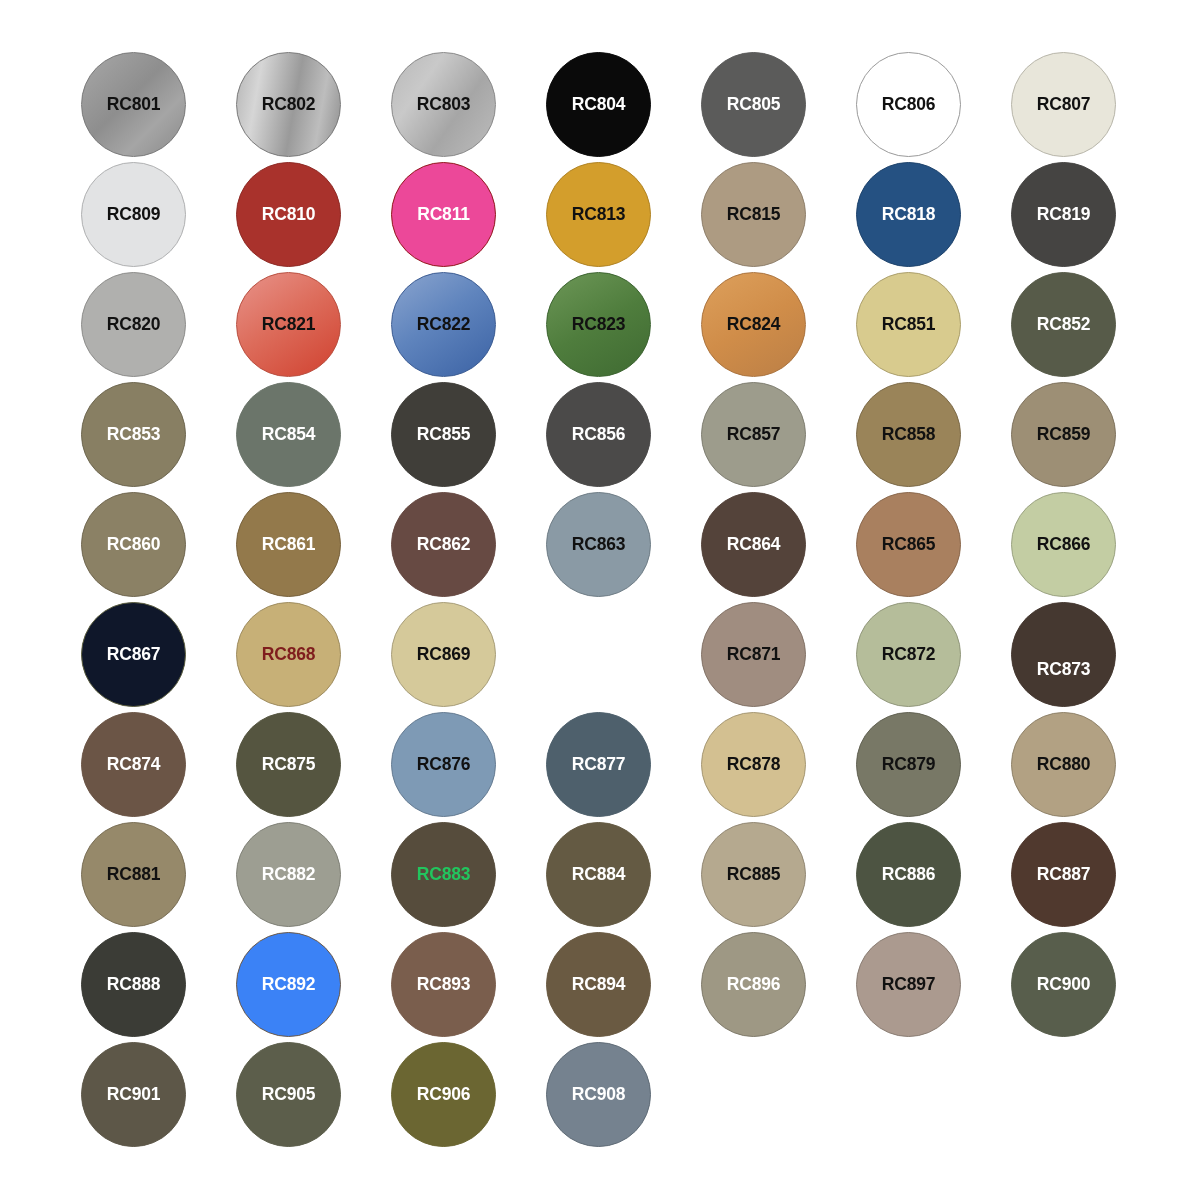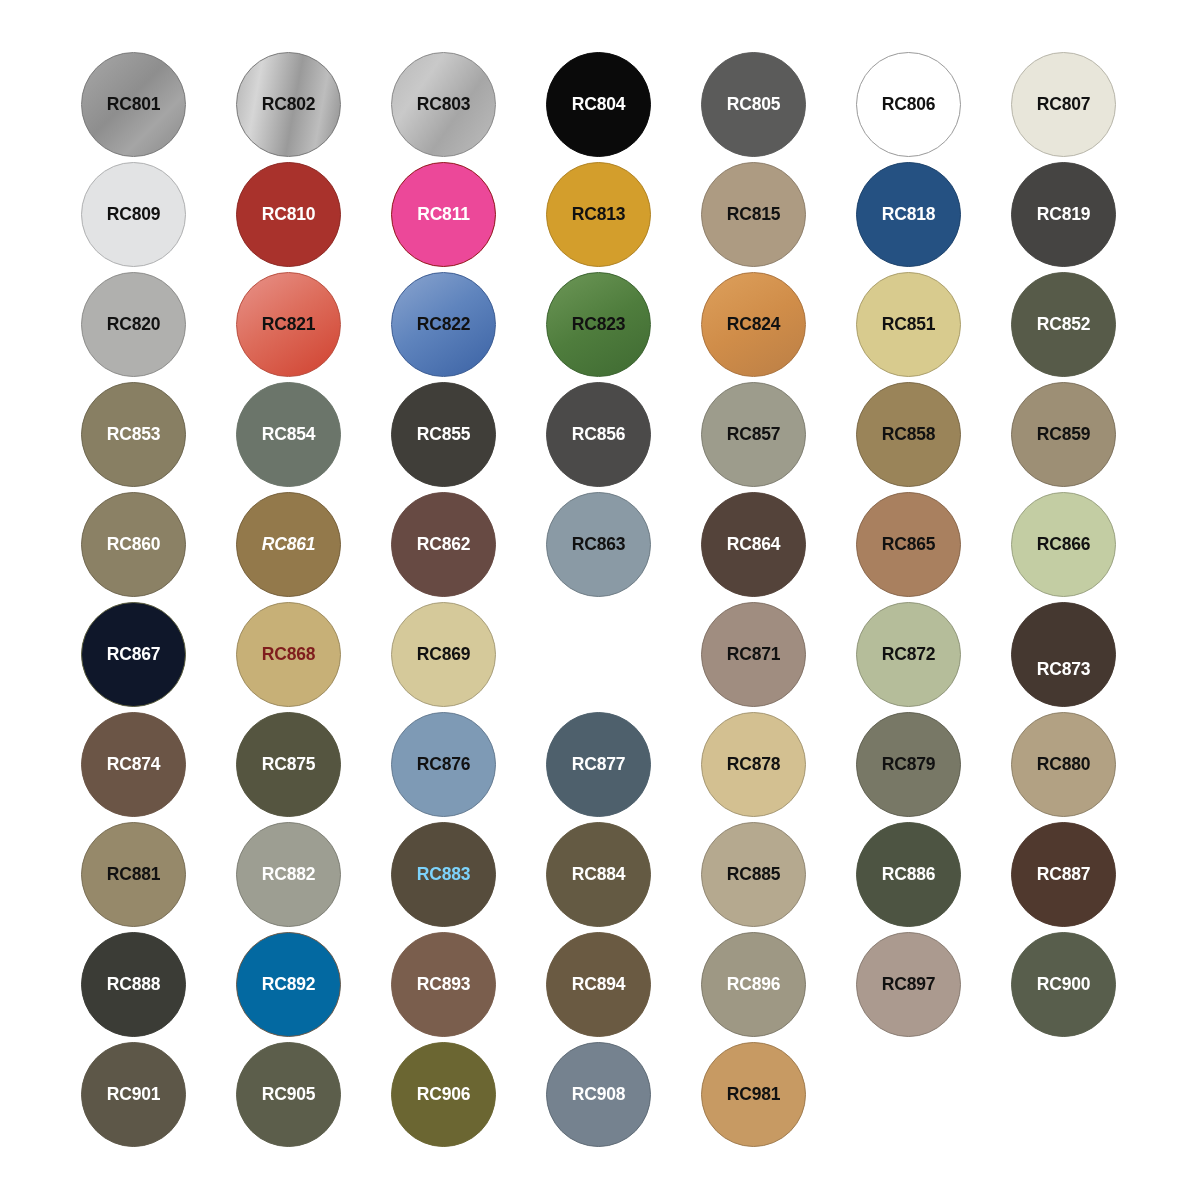--- a/index.html
+++ b/index.html
@@ -116,21 +116,21 @@
     <div class="swatch" style="left: 856px; top: 382px; width: 105px; height: 105px; background: rgb(154, 132, 89); border: 1px solid rgb(124, 106, 72);">
       <span class="swatch-label" style="color: rgb(17, 17, 17);">RC858</span>
     </div>
     <div class="swatch" style="left: 1011px; top: 382px; width: 105px; height: 105px; background: rgb(157, 143, 117); border: 1px solid rgb(127, 115, 94);">
       <span class="swatch-label" style="color: rgb(17, 17, 17);">RC859</span>
     </div>
     <div class="swatch" style="left: 81px; top: 492px; width: 105px; height: 105px; background: rgb(139, 129, 101); border: 1px solid rgb(113, 104, 81);">
       <span class="swatch-label" style="color: rgb(255, 255, 255);">RC860</span>
     </div>
     <div class="swatch" style="left: 236px; top: 492px; width: 105px; height: 105px; background: rgb(147, 121, 75); border: 1px solid rgb(119, 97, 60);">
-      <span class="swatch-label" style="color: rgb(255, 255, 255); font-style: italic;">RC861</span>
+      <span class="swatch-label" style="color: rgb(255, 255, 255);">RC861</span>
     </div>
     <div class="swatch" style="left: 391px; top: 492px; width: 105px; height: 105px; background: rgb(103, 74, 67); border: 1px solid rgb(103, 74, 67);">
       <span class="swatch-label" style="color: rgb(255, 255, 255);">RC862</span>
     </div>
     <div class="swatch" style="left: 546px; top: 492px; width: 105px; height: 105px; background: rgb(138, 154, 165); border: 1px solid rgb(111, 125, 134);">
       <span class="swatch-label" style="color: rgb(17, 17, 17);">RC863</span>
     </div>
     <div class="swatch" style="left: 701px; top: 492px; width: 105px; height: 105px; background: rgb(84, 67, 58); border: 1px solid rgb(84, 67, 58);">
       <span class="swatch-label" style="color: rgb(255, 255, 255);">RC864</span>
     </div>
@@ -179,38 +179,38 @@
     <div class="swatch" style="left: 1011px; top: 712px; width: 105px; height: 105px; background: rgb(178, 161, 131); border: 1px solid rgb(143, 130, 105);">
       <span class="swatch-label" style="color: rgb(17, 17, 17);">RC880</span>
     </div>
     <div class="swatch" style="left: 81px; top: 822px; width: 105px; height: 105px; background: rgb(150, 137, 106); border: 1px solid rgb(122, 111, 86);">
       <span class="swatch-label" style="color: rgb(17, 17, 17);">RC881</span>
     </div>
     <div class="swatch" style="left: 236px; top: 822px; width: 105px; height: 105px; background: rgb(157, 158, 146); border: 1px solid rgb(127, 128, 118);">
       <span class="swatch-label" style="color: rgb(255, 255, 255);">RC882</span>
     </div>
     <div class="swatch" style="left: 391px; top: 822px; width: 105px; height: 105px; background: rgb(86, 76, 60); border: 1px solid rgb(86, 76, 60);">
-      <span class="swatch-label" style="color: #7dd3fc;">RC883</span>
+      <span class="swatch-label" style="color: #22c55e;">RC883</span>
     </div>
     <div class="swatch" style="left: 546px; top: 822px; width: 105px; height: 105px; background: rgb(100, 90, 67); border: 1px solid rgb(100, 90, 67);">
       <span class="swatch-label" style="color: rgb(255, 255, 255);">RC884</span>
     </div>
     <div class="swatch" style="left: 701px; top: 822px; width: 105px; height: 105px; background: rgb(181, 169, 143); border: 1px solid rgb(146, 136, 116);">
       <span class="swatch-label" style="color: rgb(17, 17, 17);">RC885</span>
     </div>
     <div class="swatch" style="left: 856px; top: 822px; width: 105px; height: 105px; background: rgb(77, 84, 66); border: 1px solid rgb(77, 84, 66);">
       <span class="swatch-label" style="color: rgb(255, 255, 255);">RC886</span>
     </div>
     <div class="swatch" style="left: 1011px; top: 822px; width: 105px; height: 105px; background: rgb(80, 57, 46); border: 1px solid rgb(80, 57, 46);">
       <span class="swatch-label" style="color: rgb(255, 255, 255);">RC887</span>
     </div>
     <div class="swatch" style="left: 81px; top: 932px; width: 105px; height: 105px; background: rgb(59, 60, 54); border: 1px solid rgb(59, 60, 54);">
       <span class="swatch-label" style="color: rgb(255, 255, 255);">RC888</span>
     </div>
-    <div class="swatch" style="left: 236px; top: 932px; width: 105px; height: 105px; background: #0369a1; border: 1px solid rgb(107, 89, 72); justify-content: center;">
+    <div class="swatch" style="left: 236px; top: 932px; width: 105px; height: 105px; background: #3b82f6; border: 1px solid rgb(107, 89, 72); justify-content: center;">
       <span class="swatch-label" style="color: rgb(255, 255, 255);">RC892</span>
     </div>
     <div class="swatch" style="left: 391px; top: 932px; width: 105px; height: 105px; background: rgb(122, 94, 77); border: 1px solid rgb(122, 94, 77);">
       <span class="swatch-label" style="color: rgb(255, 255, 255);">RC893</span>
     </div>
     <div class="swatch" style="left: 546px; top: 932px; width: 105px; height: 105px; background: rgb(106, 90, 66); border: 1px solid rgb(106, 90, 66);">
       <span class="swatch-label" style="color: rgb(255, 255, 255);">RC894</span>
     </div>
     <div class="swatch" style="left: 701px; top: 932px; width: 105px; height: 105px; background: rgb(158, 152, 132); border: 1px solid rgb(128, 123, 107);">
       <span class="swatch-label" style="color: rgb(255, 255, 255);">RC896</span>
@@ -225,17 +225,14 @@
       <span class="swatch-label" style="color: rgb(255, 255, 255);">RC901</span>
     </div>
     <div class="swatch" style="left: 236px; top: 1042px; width: 105px; height: 105px; background: rgb(92, 94, 75); border: 1px solid rgb(92, 94, 75);">
       <span class="swatch-label" style="color: rgb(255, 255, 255);">RC905</span>
     </div>
     <div class="swatch" style="left: 391px; top: 1042px; width: 105px; height: 105px; background: rgb(107, 102, 50); border: 1px solid rgb(107, 102, 50);">
       <span class="swatch-label" style="color: rgb(255, 255, 255);">RC906</span>
     </div>
     <div class="swatch" style="left: 546px; top: 1042px; width: 105px; height: 105px; background: rgb(117, 130, 143); border: 1px solid rgb(95, 107, 118);">
       <span class="swatch-label" style="color: rgb(255, 255, 255);">RC908</span>
-    </div>
-    <div class="swatch" style="left: 701px; top: 1042px; width: 105px; height: 105px; background: rgb(199, 154, 99); border: 1px solid rgb(160, 124, 79);">
-      <span class="swatch-label" style="color: rgb(17, 17, 17);">RC981</span>
     </div>
   </div>
 
 </body></html>

